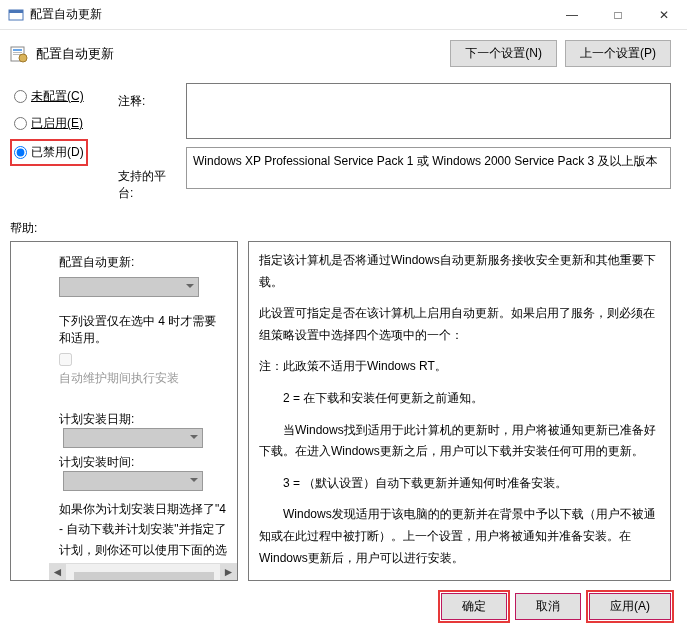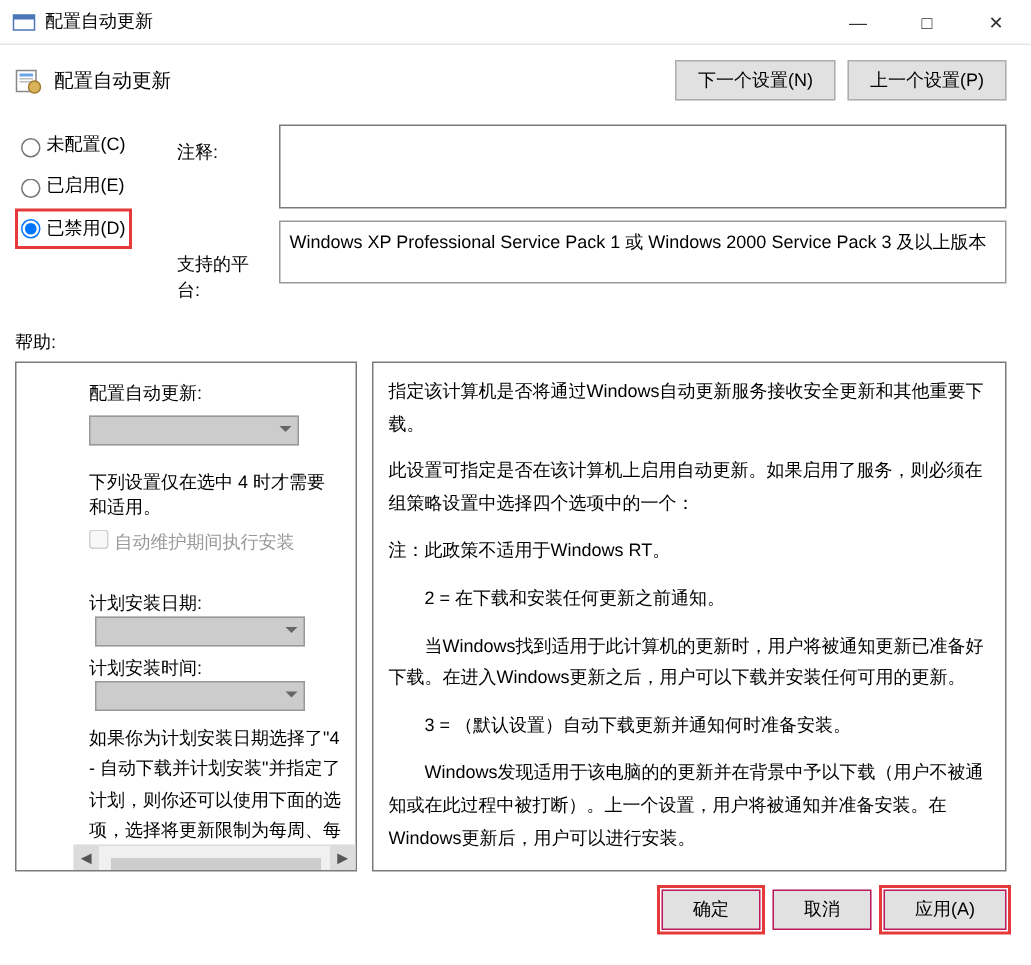--- a/index.html
+++ b/index.html
@@ -8,39 +8,39 @@
     .titlebar-icon { width: 16px; height: 16px; margin-right: 6px; display: inline-flex; }
     .titlebar-title { flex: 1; }
     .win-controls { display: flex; }
     .win-btn { width: 46px; height: 30px; display: flex; align-items: center; justify-content: center; color: #333; }
     .header { display: flex; align-items: center; padding: 10px 16px 12px 10px; gap: 8px; }
     .header-icon { width: 18px; height: 18px; display: inline-flex; }
     .header-title { font-size: 13px; flex: 1; }
     .hdr-btn { border: 1px solid #adadad; background: #e1e1e1; padding: 4px 14px; cursor: pointer; }
     .config-row { display: flex; padding: 4px 16px 4px 10px; gap: 8px; }
     .radio-col { width: 100px; }
-    .radio-opt { display: flex; align-items: flex-end; gap: 4px; padding: 5px 0 5px 4px; }
+    .radio-opt { display: flex; align-items: center; gap: 4px; padding: 5px 0 5px 4px; text-decoration: underline; }
     .radio-opt input { margin: 0; }
     .selected-radio { border: 2px solid #e63939; padding: 3px 2px 3px 2px; margin: 0 -2px; display: inline-flex; align-items: center; gap: 4px; }
     .labels-col { width: 60px; padding-top: 4px; }
     .label-txt { padding: 6px 0; }
     .fields-col { flex: 1; display: flex; flex-direction: column; gap: 8px; }
     .txtarea { border: 1px solid #7a7a7a; min-height: 56px; background: #fff; padding: 4px; }
     .platform-box { border: 1px solid #999; min-height: 42px; background: #fff; padding: 4px 6px; line-height: 1.5; }
     .panels-hdr { display: flex; padding: 8px 16px 4px 10px; gap: 10px; }
     .panels-hdr .lh { width: 248px; }
     .panes { display: flex; padding: 0 16px 0 10px; gap: 10px; height: 340px; }
     .pane-left { width: 228px; border: 1px solid #7a7a7a; display: flex; flex-direction: column; overflow: hidden; padding-left: 38px; }
     .pane-left-content { flex: 1; overflow-y: auto; padding: 8px 10px; }
     .pane-right { flex: 1; border: 1px solid #7a7a7a; padding: 8px 10px; overflow-y: auto; line-height: 1.8; }
     .sect-label { margin: 4px 0 6px; color: #000; }
     .combo { width: 140px; height: 20px; background: #ccc; border: 1px solid #999; display: inline-block; vertical-align: middle; position: relative; }
     .combo::after { content: ""; position: absolute; right: 4px; top: 6px; border: 4px solid transparent; border-top-color: #666; }
     .disabled-txt { color: #999; }
-    .chk-row { display: flex; align-items: flex-start; gap: 4px; margin: 4px 0; }
+    .chk-row { display: flex; align-items: flex-start; gap: 4px; margin: 4px 0; flex-direction: column; }
     .chk-row input { margin: 0; }
     .hscroll { height: 17px; background: #f0f0f0; border-top: 1px solid #ddd; display: flex; align-items: center; }
     .hscroll .arrow { width: 17px; height: 17px; background: #dcdcdc; display: flex; align-items: center; justify-content: center; color: #555; }
     .hscroll .track { flex: 1; position: relative; background: #f0f0f0; }
     .hscroll .thumb { position: absolute; left: 8px; width: 140px; height: 17px; background: #cdcdcd; }
     .footer { display: flex; justify-content: flex-end; gap: 8px; padding: 12px 16px; }
     .btn { border: 1px solid #be185d; background: #e1e1e1; padding: 4px 20px; cursor: pointer; }
     .btn-hl { outline: 2px solid #e63939; outline-offset: 1px; }
     .pane-right p { margin-bottom: 10px; }
     .pane-right p.indent { text-indent: 2em; }

